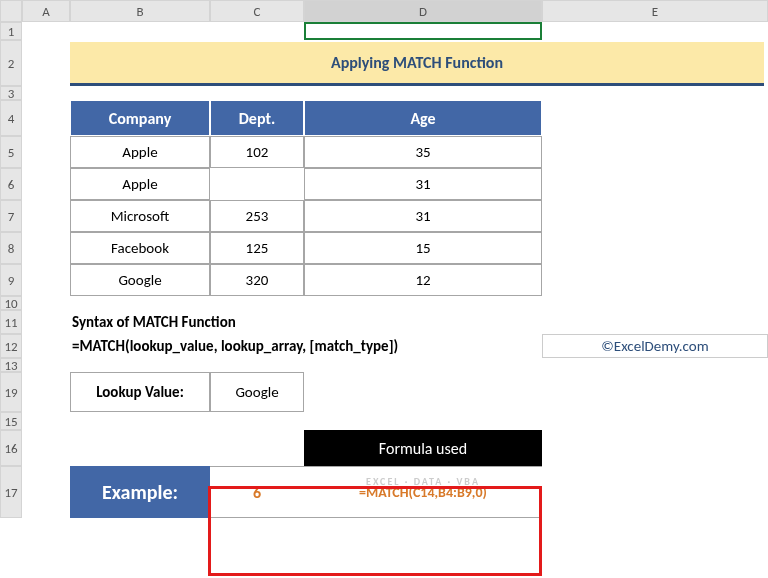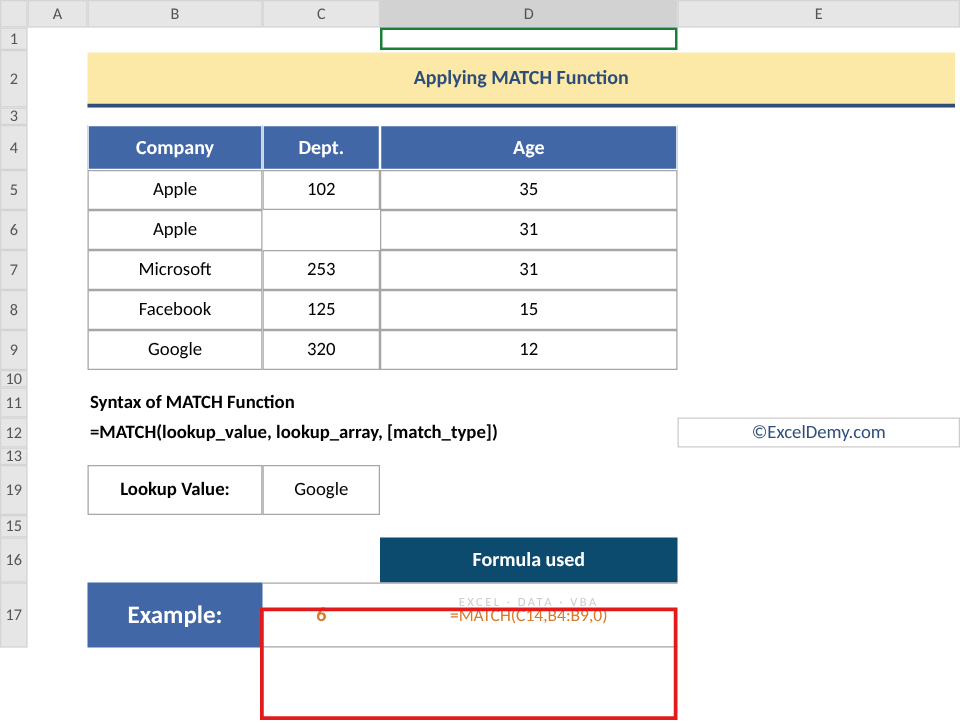--- a/index.html
+++ b/index.html
@@ -9,24 +9,24 @@
 .colhdr.sel{background:#d2d2d2}
 .rowhdr{background:#e6e6e6;border:1px solid #d4d4d4;display:flex;align-items:center;justify-content:center;color:#555;font-size:13px}
 .title{grid-column:3/7;grid-row:3;display:flex;align-items:center;justify-content:center;background:#fce9a8;color:#2d4e7a;font-weight:bold;font-size:16px;border-bottom:3px solid #2d4e7a;margin:2px 4px 0 0}
 .thdr{background:#4267a6;color:#fff;font-weight:bold;display:flex;align-items:center;justify-content:center;font-size:16px;border:1px solid #fff}
 .tcell{border:1px solid #a6a6a6;display:flex;align-items:center;justify-content:center;background:#fff;font-size:15px}
 .syn1{grid-column:3/7;grid-row:12;font-weight:bold;font-size:15px;padding-left:2px;display:flex;align-items:center}
 .syn2{grid-column:3/6;grid-row:13;font-weight:bold;font-size:15px;padding-left:2px;display:flex;align-items:center}
 .credit{grid-column:6;grid-row:13;color:#2d4e7a;font-size:15px;display:flex;align-items:center;justify-content:center;border:1px solid #ccc}
 .lvlbl{grid-column:3;grid-row:15;border:1px solid #a6a6a6;display:flex;align-items:center;justify-content:center;font-weight:bold;font-size:15px}
 .lvval{grid-column:4;grid-row:15;border:1px solid #a6a6a6;display:flex;align-items:center;justify-content:center;font-size:15px}
-.fuhdr{grid-column:5;grid-row:17;background:#0c4a6e;color:#fff;font-weight:bold;display:flex;align-items:center;justify-content:center;font-size:16px}
+.fuhdr{grid-column:5;grid-row:17;background:#000000;color:#fff;font-weight:normal;display:flex;align-items:center;justify-content:center;font-size:16px}
 .exlbl{grid-column:3;grid-row:18;background:#4267a6;color:#fff;font-weight:bold;display:flex;align-items:center;justify-content:center;font-size:20px}
 .exval{grid-column:4;grid-row:18;color:#d87a2a;font-weight:bold;display:flex;align-items:center;justify-content:center;font-size:16px;border-top:1px solid #a6a6a6;border-bottom:1px solid #a6a6a6}
-.exfml{grid-column:5;grid-row:18;color:#d87a2a;font-weight:normal;display:flex;align-items:center;justify-content:center;font-size:14px;border-top:1px solid #a6a6a6;border-bottom:1px solid #a6a6a6;position:relative}
+.exfml{grid-column:5;grid-row:18;color:#d87a2a;font-weight:bold;display:flex;align-items:center;justify-content:center;font-size:14px;border-top:1px solid #a6a6a6;border-bottom:1px solid #a6a6a6;position:relative}
 .wm{position:absolute;color:#ccc;font-size:10px;letter-spacing:2px;top:8px}
 .desc{grid-column:6;grid-row:17/19;color:#6a6a6a;font-style:italic;font-size:14px;display:flex;align-items:center;padding:0 8px;line-height:1.3}
 .redbox{position:absolute;border:3px solid #e31a1a;pointer-events:none}
 .selcell{position:absolute;border:2px solid #1a7f37;pointer-events:none}
 </style>
 </head>
 <body>
 
 <div class="grid">
   <div class="colhdr"></div>

